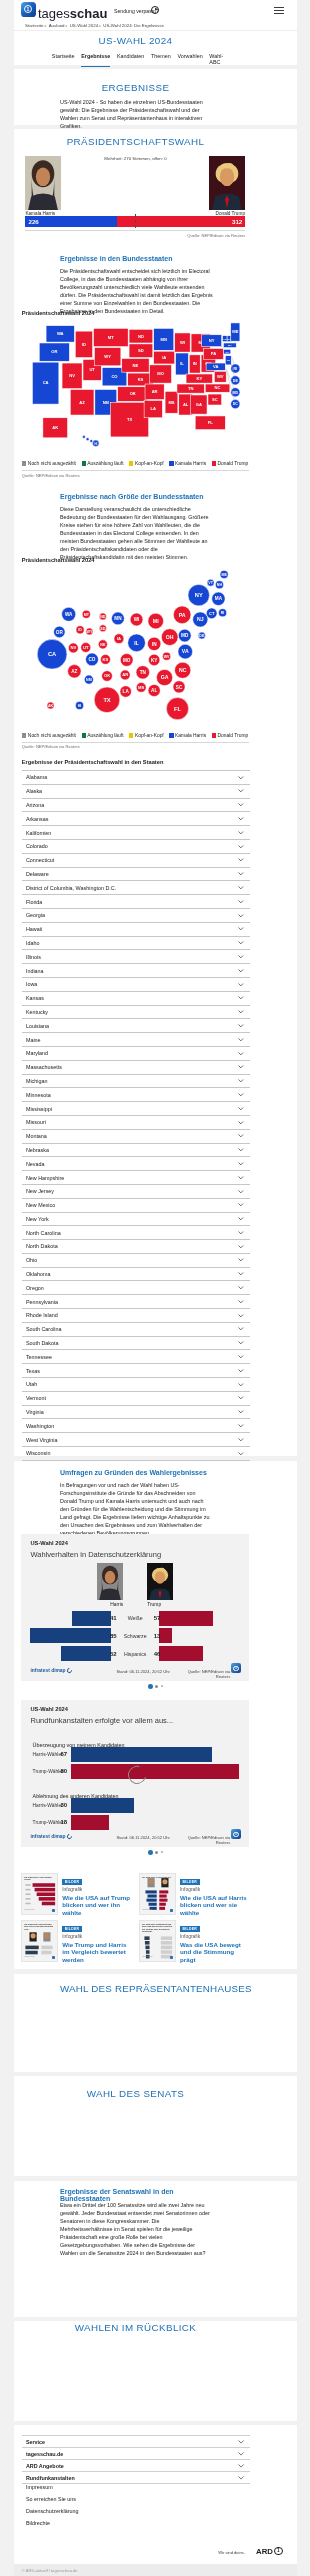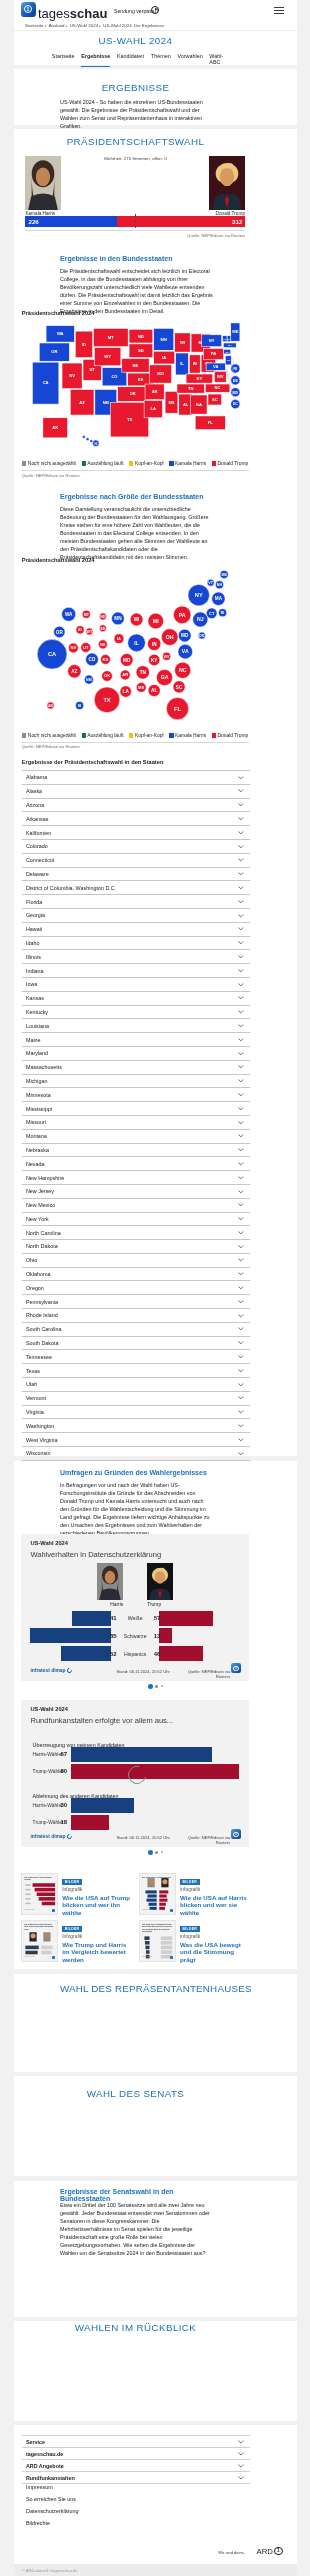--- a/index.html
+++ b/index.html
@@ -99,21 +99,21 @@
   .mini-foot{position:absolute;left:2.1px;bottom:1.6px;right:2.1px;font-size:1.6px;color:#999;display:flex;justify-content:space-between;}
   .mini-ard{width:3.1px;height:3.1px;border-radius:0.8px;background:#2c6fb2;}
   
   .f-acc{position:absolute;left:7.8px;top:10.4px;width:228px;}
   .f-row{height:11px;border-top:0.5px solid #cfcfcf;display:flex;align-items:center;justify-content:space-between;
      padding:0 5.2px 0 4.1px;font-size:5.4px;font-weight:700;color:#1d1d1b;}
   .f-row:last-child{border-bottom:0.5px solid #cfcfcf;}
   .f-links{position:absolute;left:12px;top:59px;font-size:5.4px;color:#1d1d1b;}
   .f-links div{margin-bottom:6px;}
   .tagline{position:absolute;right:52px;top:125px;font-size:4.1px;color:#3c3c3c;}
-  .ard-word{position:absolute;right:24px;top:122px;font-size:7.8px;font-weight:400;color:#1d1d1b;}
+  .ard-word{position:absolute;right:24px;top:122px;font-size:7.8px;font-weight:700;color:#1d1d1b;}
   .ard-circ{position:absolute;right:14.5px;top:122px;width:8.3px;height:8.3px;border:1.1px solid #1d1d1b;border-radius:50%;
      box-sizing:border-box;font-size:4.7px;font-weight:700;text-align:center;line-height:6.2px;color:#1d1d1b;}
   .copystrip{position:absolute;left:0;right:0;bottom:0;height:12px;background:#ececec;
      font-size:4.1px;color:#9a9a9a;display:flex;align-items:center;padding-left:7.8px;}
   svg text{font-family:"Liberation Sans",sans-serif;}
 </style>
 </head>
 <body>
 
 <div class="card" id="card-header">

